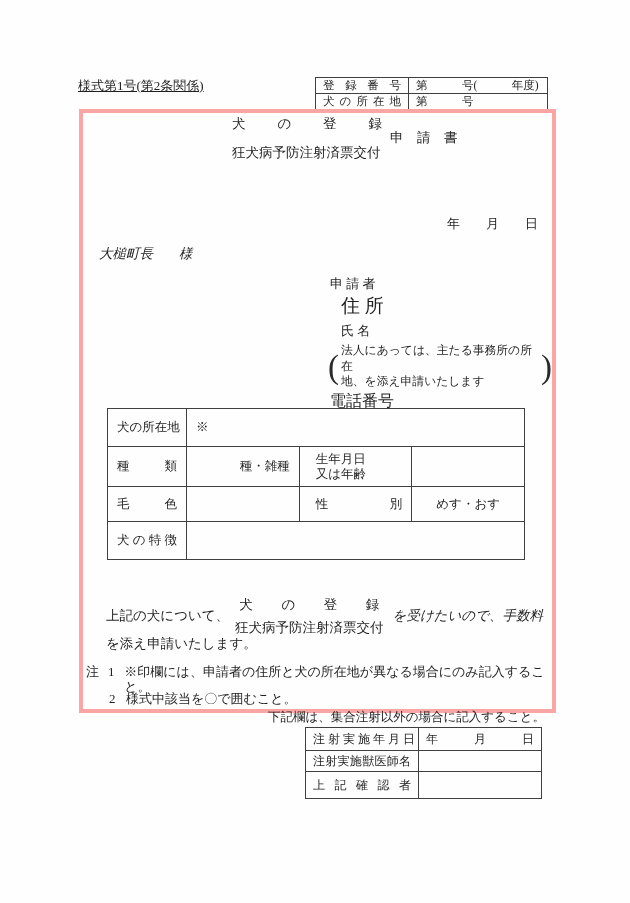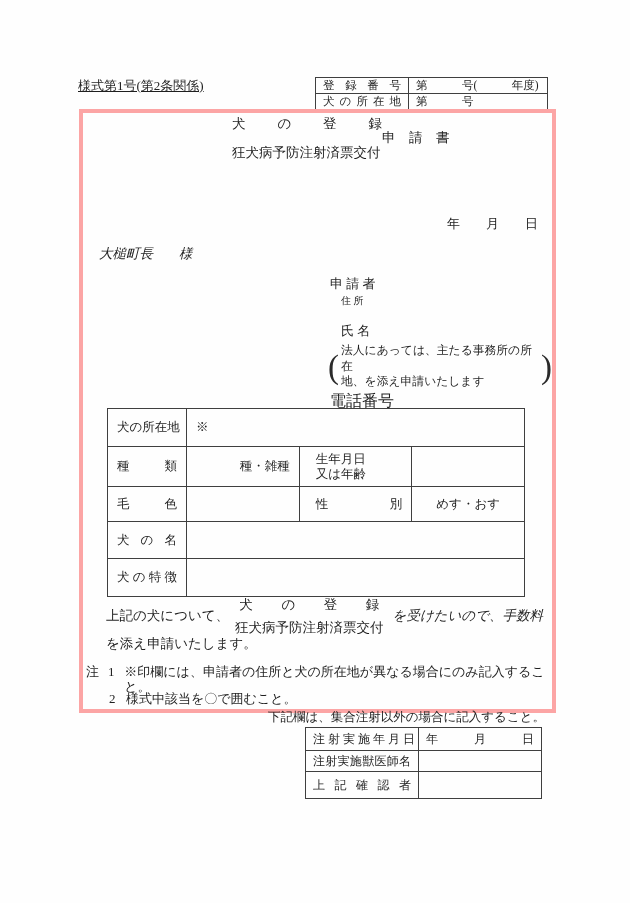--- a/index.html
+++ b/index.html
@@ -19,26 +19,26 @@
   .form-number{left:78px;top:79px;font-size:13px;text-decoration:underline;}
   
   .reg-table{position:absolute;left:315px;top:77px;width:233px;font-size:11.5px;}
   .reg-table td{height:14px;padding:0 7px;}
   .reg-table td.lbl{width:78px;}
   
   .main-box{position:absolute;left:79px;top:109px;width:469px;height:596px;border:4px solid #fca5a5;}
   .title-group{left:149px;top:3px;display:flex;align-items:center;}
   .opt-line1{width:150px;margin:0 auto;font-size:13.5px;text-align:justify;text-align-last:justify;}
   .opt-line2{font-size:13.5px;margin-top:13px;}
-  .title-suffix{font-size:13.5px;margin-left:0;}
+  .title-suffix{font-size:13.5px;margin-left:8px;}
   .date-line{right:14px;top:104px;font-size:13px;}
   .addressee{left:16px;top:133px;font-size:13.5px;font-style:italic;}
   .addressee .honorific{margin-left:26px;}
   .applicant-heading{left:247px;top:164px;font-size:13px;}
-  .addr-label{left:258px;top:182px;font-size:10px;}
+  .addr-label{left:258px;top:182px;font-size:19px;}
   .name-label{left:258px;top:211px;font-size:13px;}
   .corp-note{left:245px;top:230px;display:flex;align-items:center;}
   .paren{font-size:33px;font-weight:200;line-height:1;transform:scaleY(1.05);color:#2a2a2a;}
   .corp-note-text{font-size:11.8px;line-height:15.5px;margin:0 2px;}
   .phone-label{left:247px;top:279px;font-size:16px;}
   
   .dog-table{position:absolute;left:24px;top:295px;width:418px;font-size:12.5px;}
   .dog-table td{padding:0 9px;}
   .dog-table td.lbl{width:60px;}
   .dog-table td.sub{width:57px;padding-left:16px;}
@@ -136,24 +136,20 @@
           </div>
         </td>
         <td class="last"></td>
       </tr>
       <tr style="height:35px;">
         <td class="lbl spread">毛 色</td>
         <td class="wide"></td>
         <td class="sub spread">性 別</td>
         <td class="last center">めす・おす</td>
       </tr>
-      <tr style="height:37px;">
-        <td class="lbl spread">犬 の 名</td>
-        <td colspan="3"></td>
-      </tr>
       <tr style="height:38px;">
         <td class="lbl spread">犬 の 特 徴</td>
         <td colspan="3"></td>
       </tr>
     </tbody>
       </table>
 
     <div class="abs statement">
       <span>上記の犬について、</span>
       <div class="stmt-stack">

